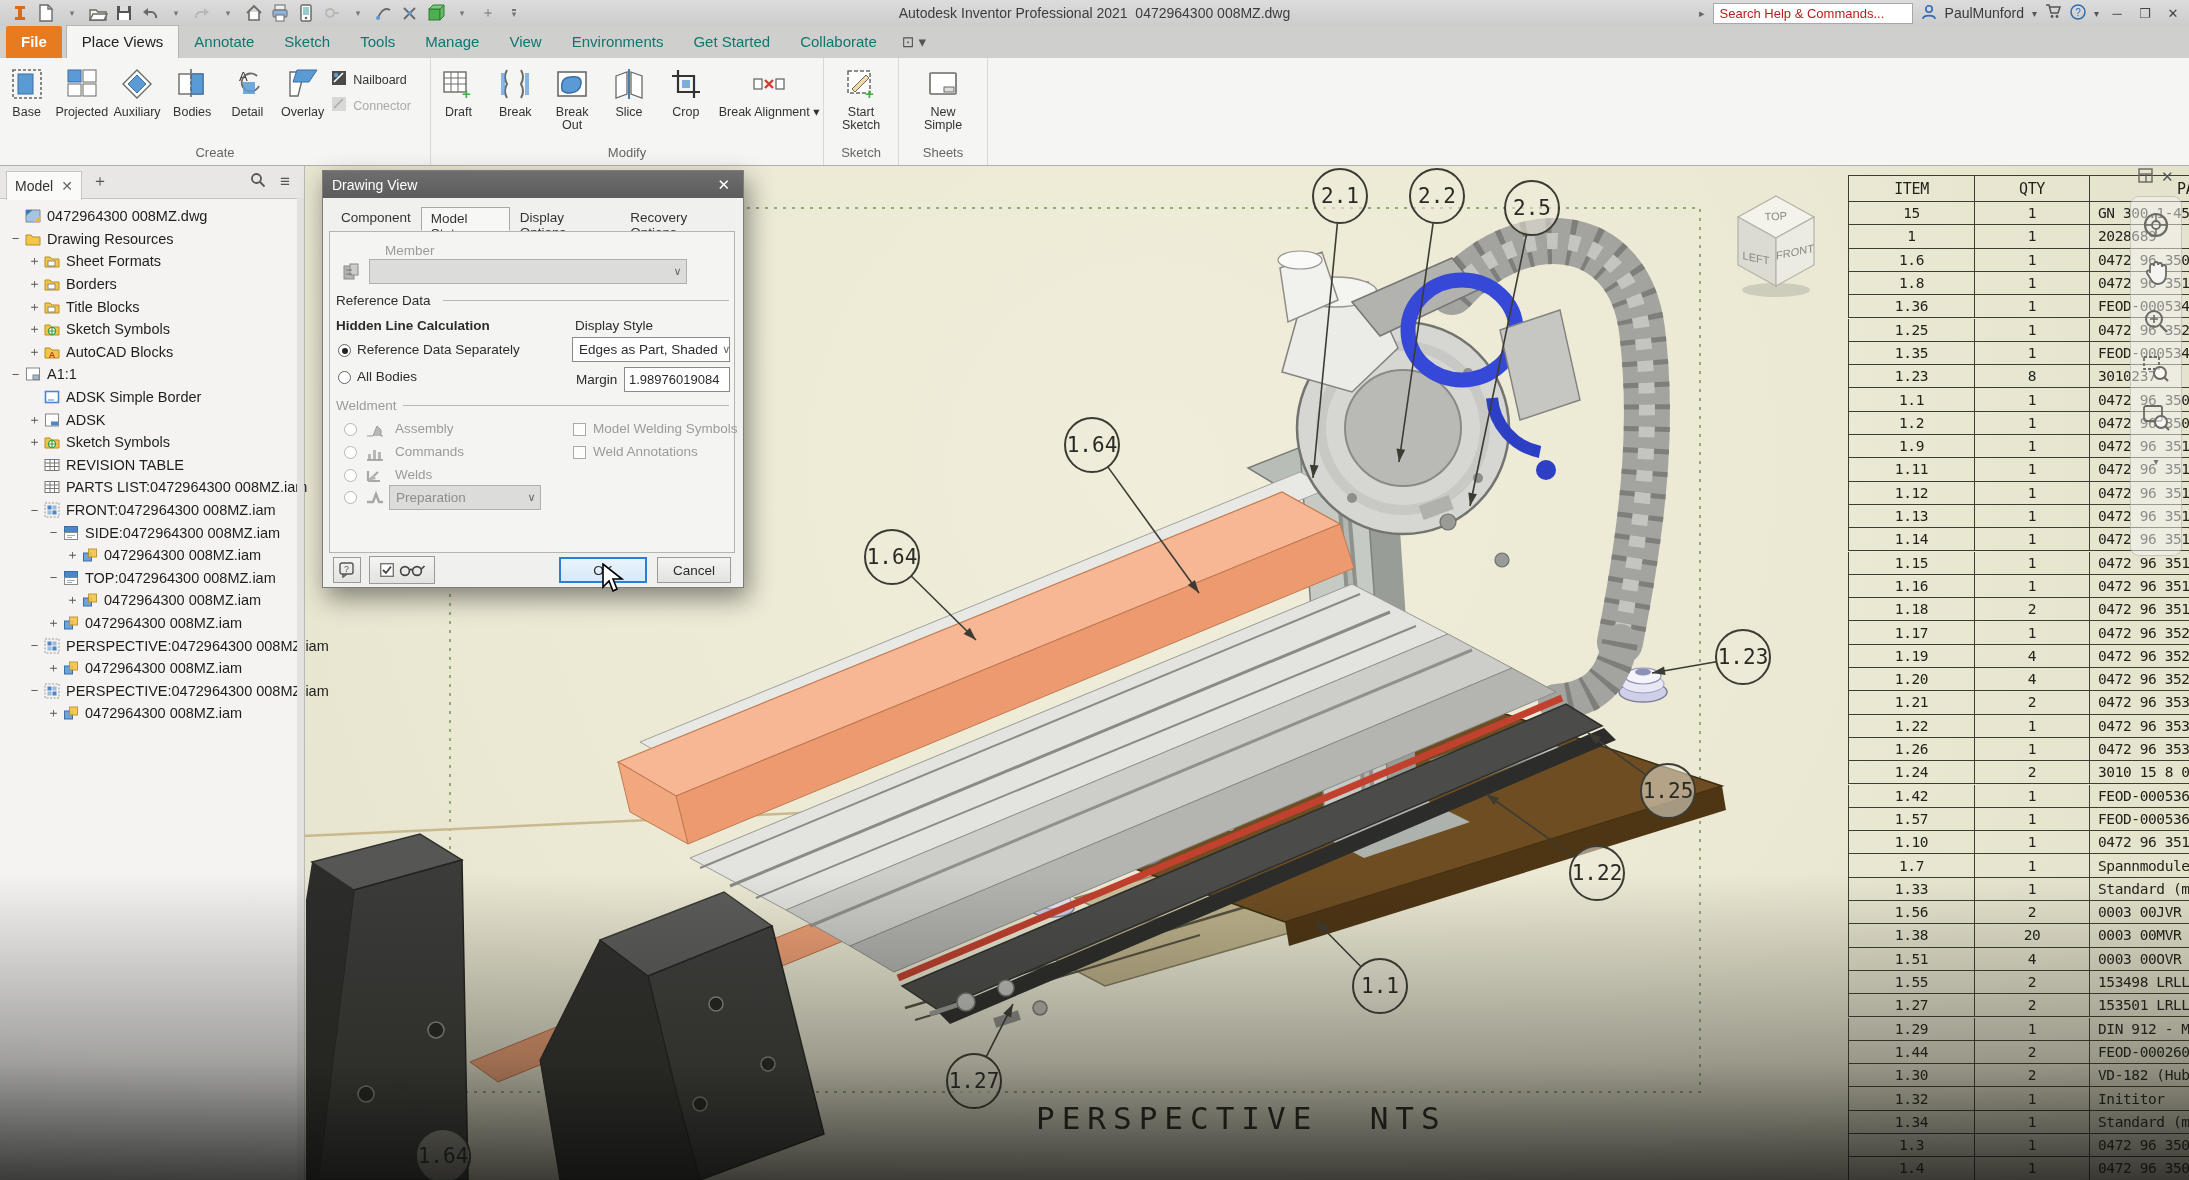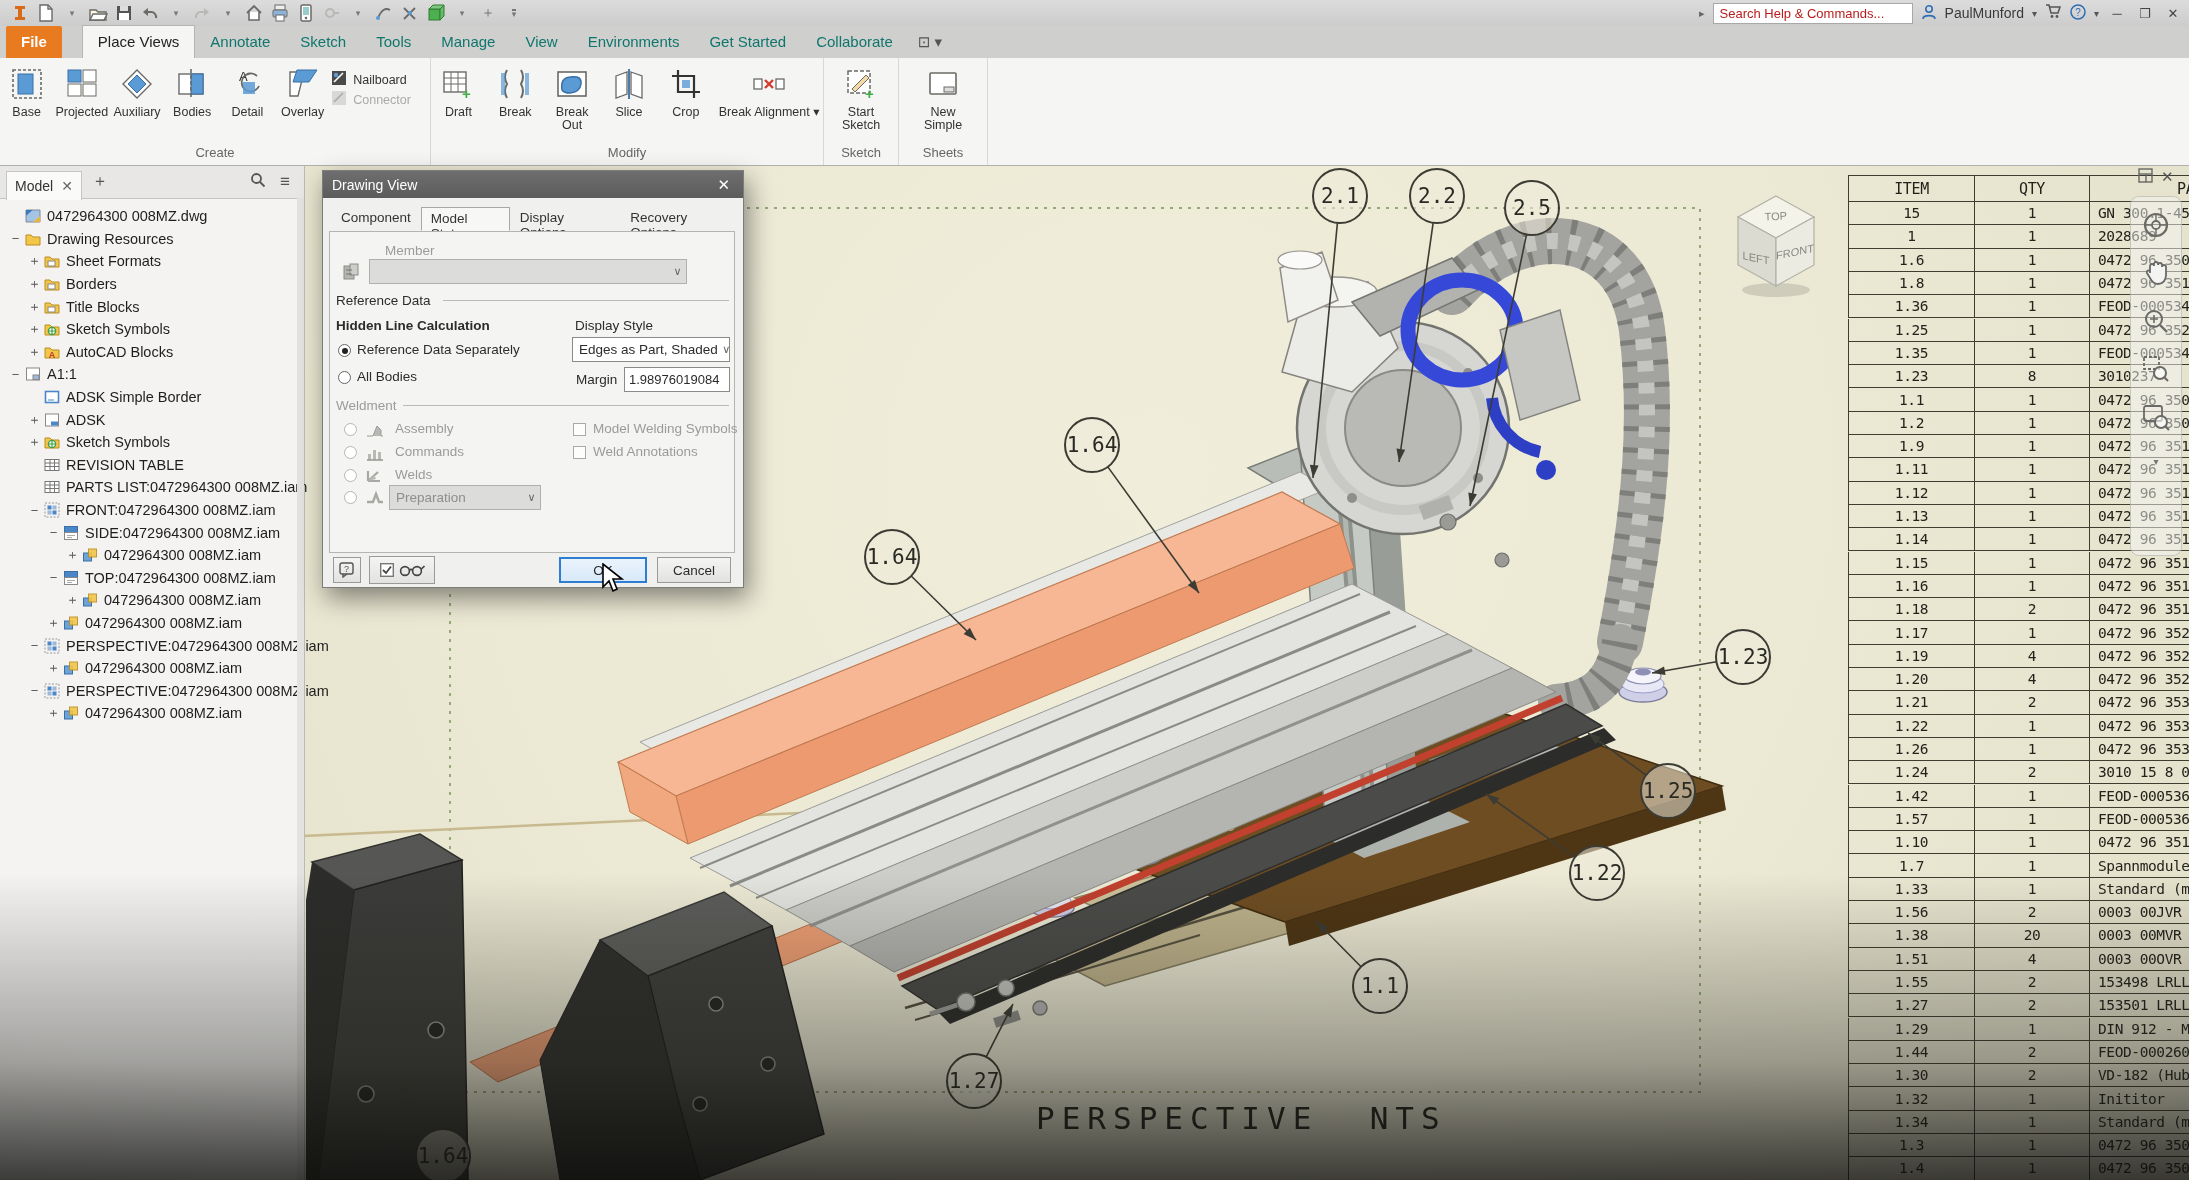--- a/index.html
+++ b/index.html
@@ -12,33 +12,33 @@
   .qat .qicon{width:20px;height:20px;display:flex;align-items:center;justify-content:center;}
   .ttl{position:absolute;left:0;right:0;text-align:center;font-size:14px;color:#3c3c3c;pointer-events:none;}
   .tbar-right{position:absolute;right:6px;top:0;height:26px;display:flex;align-items:center;gap:8px;}
   .searchbox{width:186px;height:19px;background:#fff;border:1px solid #a8a8a8;color:#b91c1c;
     font-size:13px;line-height:19px;padding:0 6px;}
   .winbtn{width:20px;text-align:center;color:#444;font-size:13px;}
   
   .tabrow{position:absolute;left:0;top:26px;width:2189px;height:32px;z-index:60;background:#cfcfcd;
     display:flex;align-items:flex-end;padding-left:6px;box-sizing:border-box;}
   .rtab{font-size:15px;color:#0f766e;padding:5px 15px;height:22px;line-height:22px;}
-  .rtab.file{background:#e87a1f;color:#fff;font-weight:bold;margin-right:20px;border-radius:2px 2px 0 0;}
+  .rtab.file{background:#e87a1f;color:#fff;font-weight:bold;margin-right:4px;border-radius:2px 2px 0 0;}
   .rtab.active{background:#f5f5f3;color:#222;border:1px solid #b5b5b3;border-bottom:none;}
   .rtab.icontab{padding:5px 10px;color:#555;}
   
   .ribbon{position:absolute;left:0;top:58px;width:2189px;height:107px;z-index:60;background:#f5f5f3;
     border-bottom:1px solid #b0b0ae;display:flex;}
   .rgroup{position:relative;height:100%;border-right:1px solid #d8d8d6;display:flex;flex-direction:column;}
   .rbtns{flex:1;display:flex;align-items:flex-start;justify-content:center;gap:2px;padding-top:4px;}
   .rgl{height:20px;text-align:center;font-size:13px;color:#666;}
   .bigbtn{width:56px;display:flex;flex-direction:column;align-items:center;gap:2px;padding-top:2px;}
   .bigbtn .blabel{font-size:12.5px;color:#333;text-align:center;line-height:13px;}
   .bigbtn .bicon{width:36px;height:40px;display:flex;align-items:center;justify-content:center;}
-  .stack{display:flex;flex-direction:column;justify-content:flex-start;padding-top:8px;width:104px;}
+  .stack{display:flex;flex-direction:column;gap:6px;justify-content:flex-start;padding-top:8px;width:104px;}
   .stackitem{display:flex;align-items:center;gap:5px;font-size:12.5px;color:#333;}
   .stackitem.dis{color:#aaa;}
   .widebtn{width:110px;}
   
   .browser{position:absolute;left:0;top:165px;width:305px;height:1015px;background:#f4f3f2;z-index:20;
     border-right:1px solid #b9b9b7;box-sizing:border-box;}
   .bheader{height:33px;background:#e8e7e6;border-bottom:1px solid #c5c5c3;display:flex;align-items:center;font-size:14px;color:#333;}
   .btab{background:#fafaf9;border:1px solid #c5c5c3;border-bottom:none;height:24px;margin:8px 0 0 6px;
     padding:2px 8px;display:flex;align-items:center;gap:8px;}
   .bplus{padding:0 10px;color:#555;font-size:16px;}
@@ -207,20 +207,23 @@
         <div class="qicon">
           <span style="font-size:9px;color:#777;">▾</span>
         </div>
         <div class="qicon">
           <span style="font-size:14px;color:#777;">＋</span>
         </div>
         <div class="qicon">
           <span style="font-size:9px;color:#777;border-top:2px solid #777;line-height:7px;display:inline-block;">▾</span>
         </div>
       </div>
+    <div class="ttl">
+      <span>Autodesk Inventor Professional 2021</span>&nbsp;&nbsp;<span>0472964300 008MZ.dwg</span>
+    </div>
     <div class="tbar-right">
       <span style="color:#666;font-size:11px;">▸</span>
       <div class="searchbox">Search Help &amp; Commands...</div>
       <span><svg width="16" height="16" viewBox="0 0 16 16">
             <circle cx="8" cy="5" r="3.2" fill="none" stroke="#2d6db5" stroke-width="1.6"></circle>
             <path d="M2 15 C2 10.5 14 10.5 14 15" fill="none" stroke="#2d6db5" stroke-width="1.6"></path>
           </svg></span>
       <span>PaulMunford</span>
       <span style="font-size:10px;color:#555;">▾</span>
       <span><svg width="17" height="15" viewBox="0 0 17 15">

